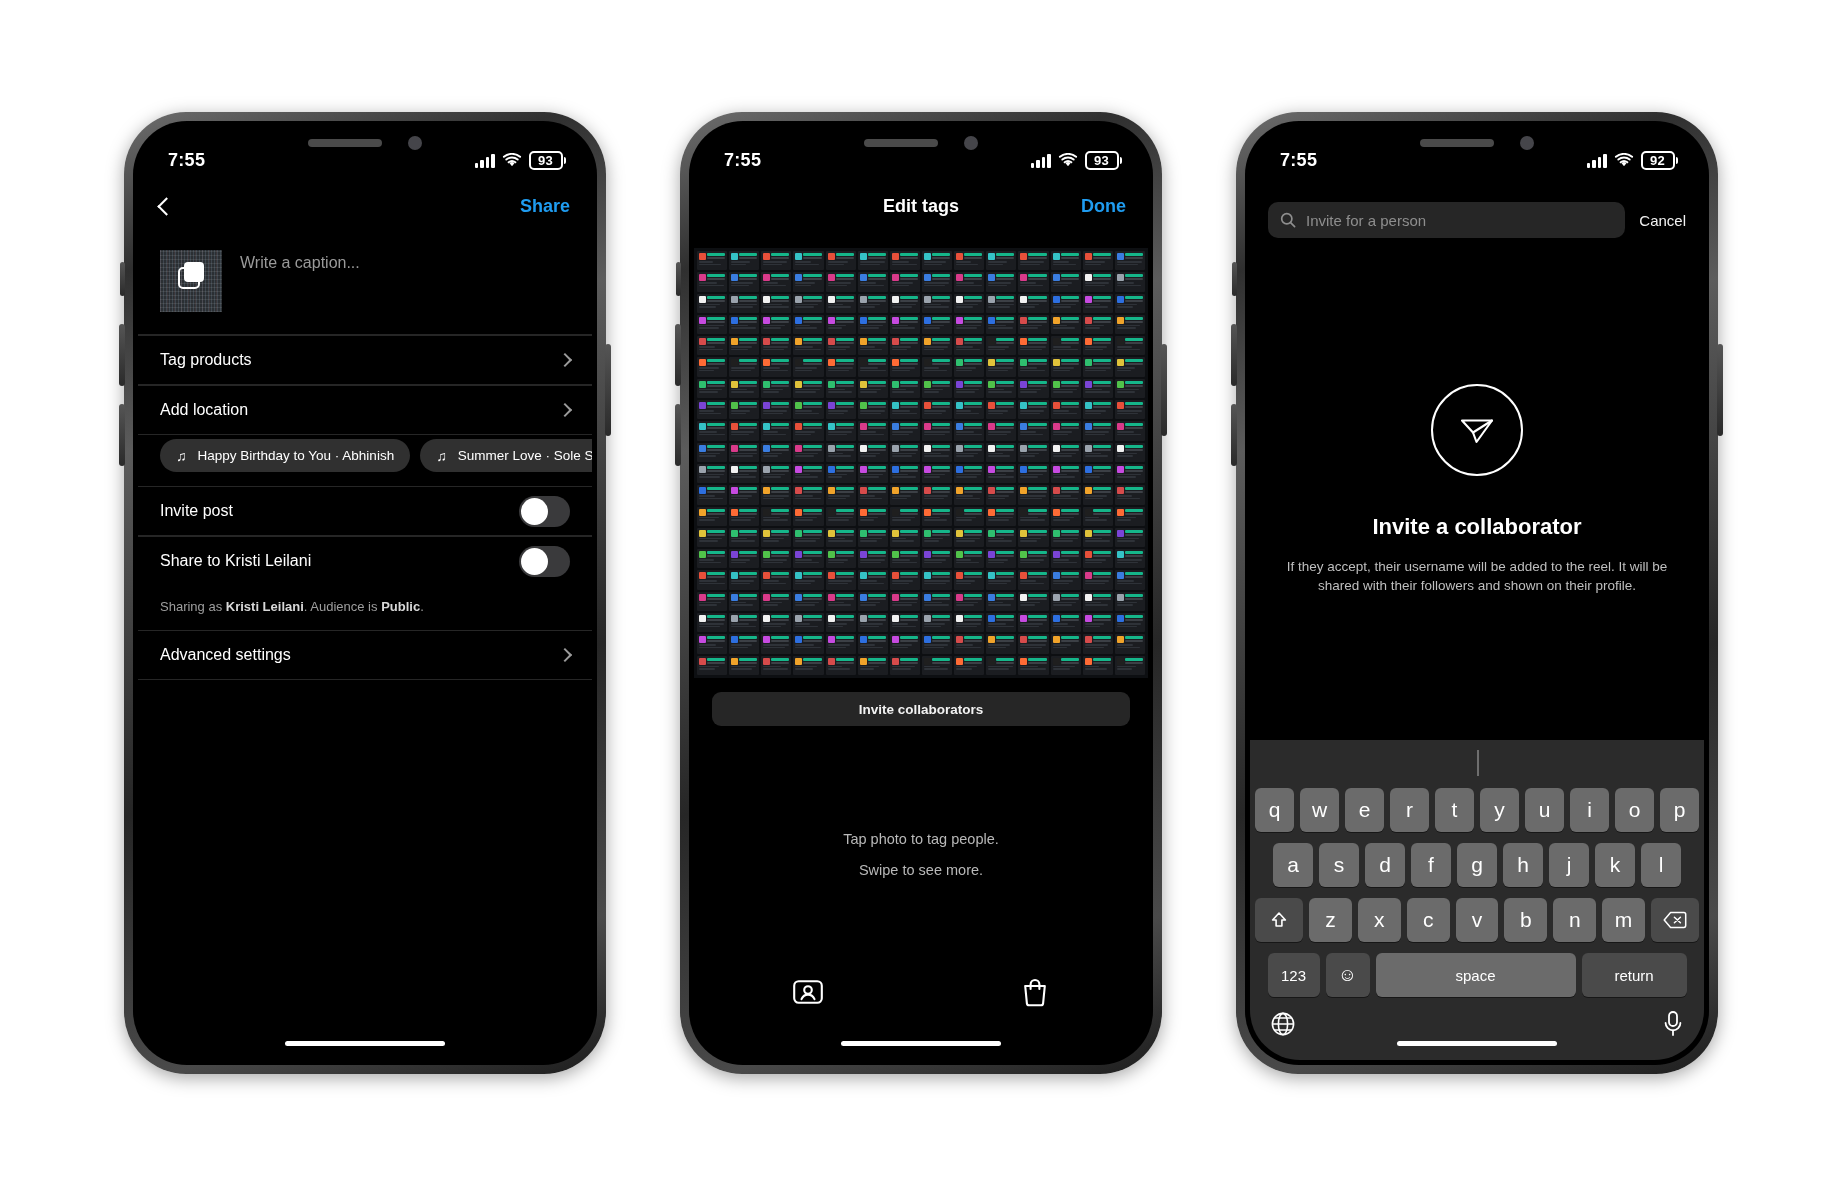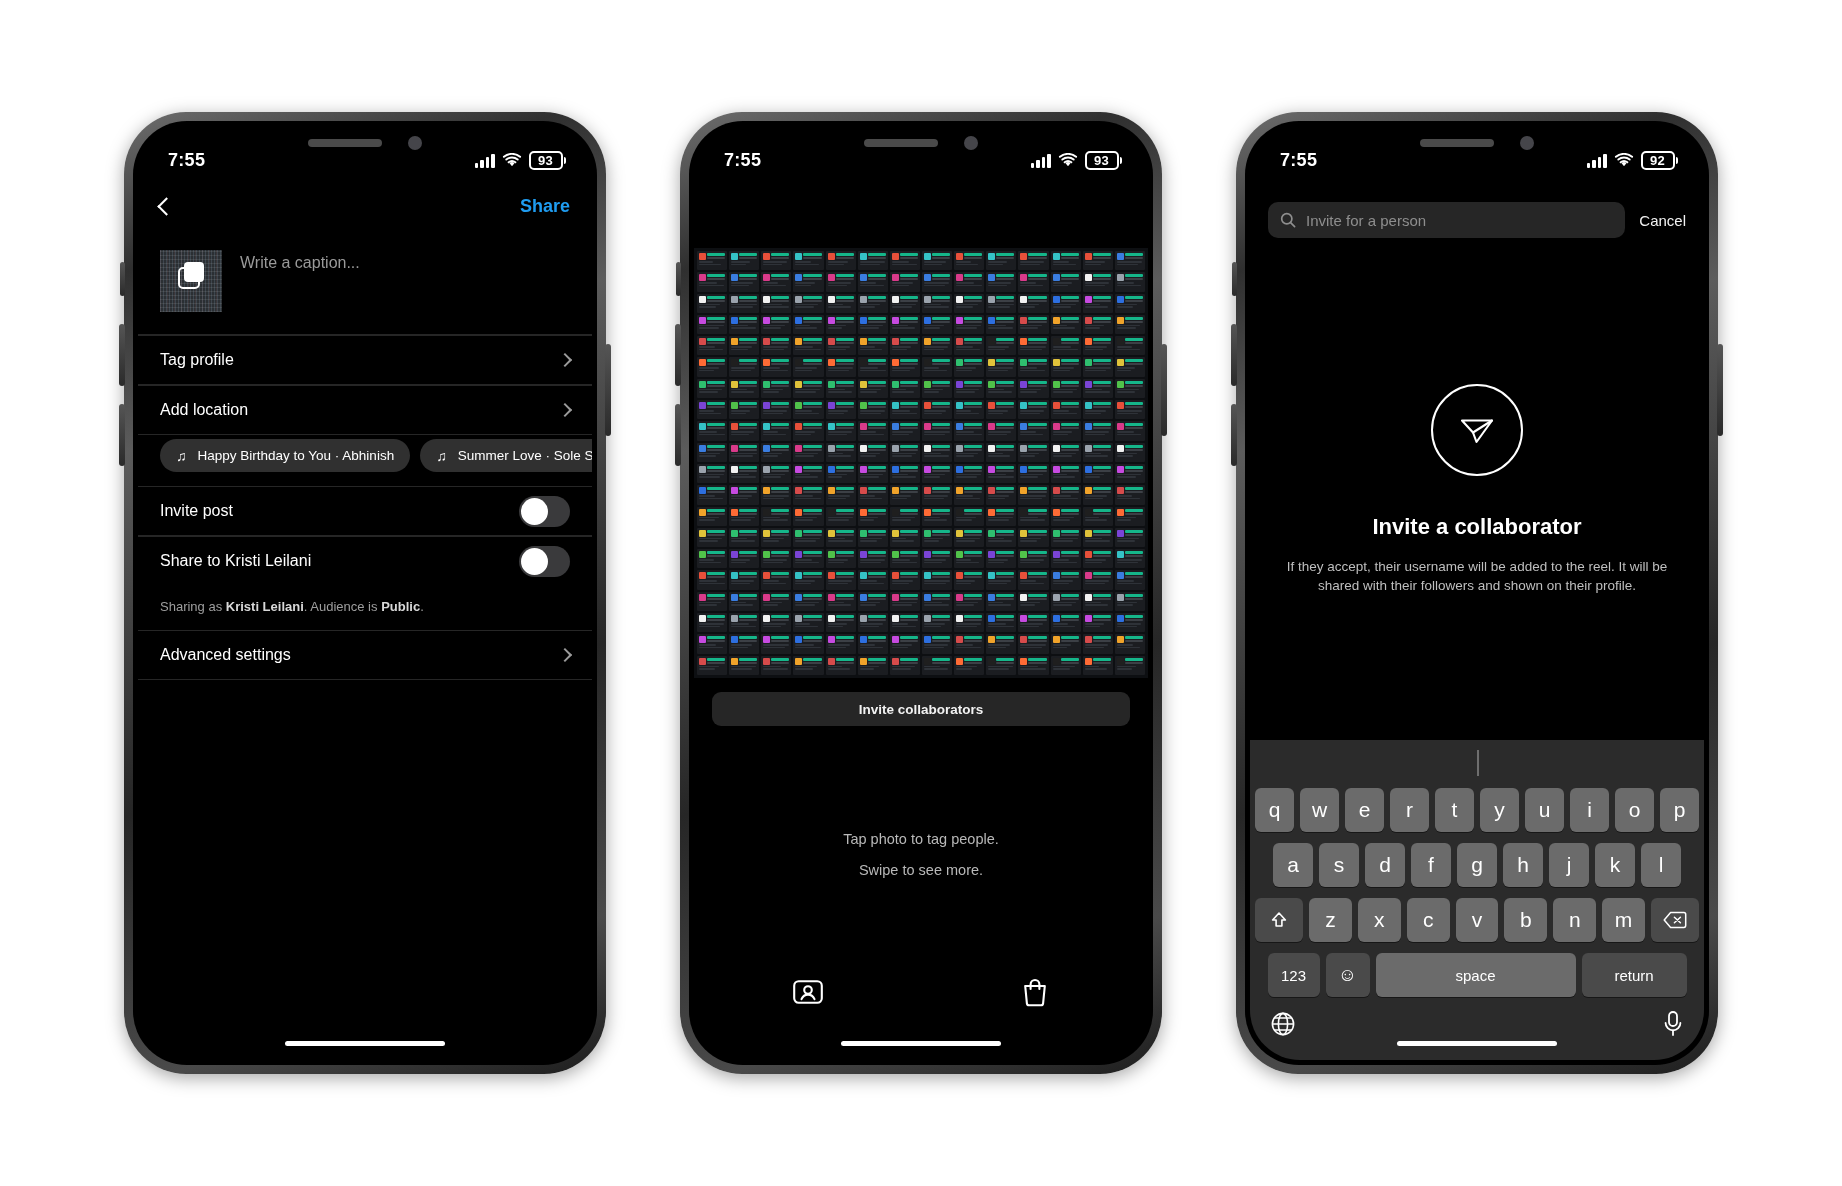--- a/index.html
+++ b/index.html
@@ -253,21 +253,21 @@
             <div class="thumb">
               <div class="thumb-multi"></div>
             </div>
             <div class="caption-ph">Write a caption...</div>
           </div>
           <div class="divider"></div>
 
           <div class="divider"></div>
 
           <div class="row">
-            <span>Tag profile</span>
+            <span>Tag products</span>
             <span class="chev-r"></span>
           </div>
           <div class="divider"></div>
 
           <div class="divider"></div>
 
           <div class="row">
             <span>Add location</span>
             <span class="chev-r"></span>
           </div>
@@ -348,20 +348,24 @@
                   <path d="M1.9 3.8a12.6 12.6 0 0 1 16.2 0" stroke="#fff" stroke-width="1.9" fill="none" stroke-linecap="round"></path>
                 </svg>
             </span>
             <span class="batt-wrap">
               <span class="batt">93</span>
               <span class="batt-nub"></span>
             </span>
           </div>
         </div>
 
+        <div class="navbar">
+          <div class="nav-title">Edit tags</div>
+          <div class="nav-action">Done</div>
+        </div>
 
         <div class="tag-photo" id="photo-grid">
             <div class="cellcard">
               <div class="top">
                 <div class="sq" style="background: rgb(232, 80, 58);"></div>
                 <div class="bars">
                   <div class="bar"></div>
                   <div class="bar dim"></div>
                 </div>
               </div>

